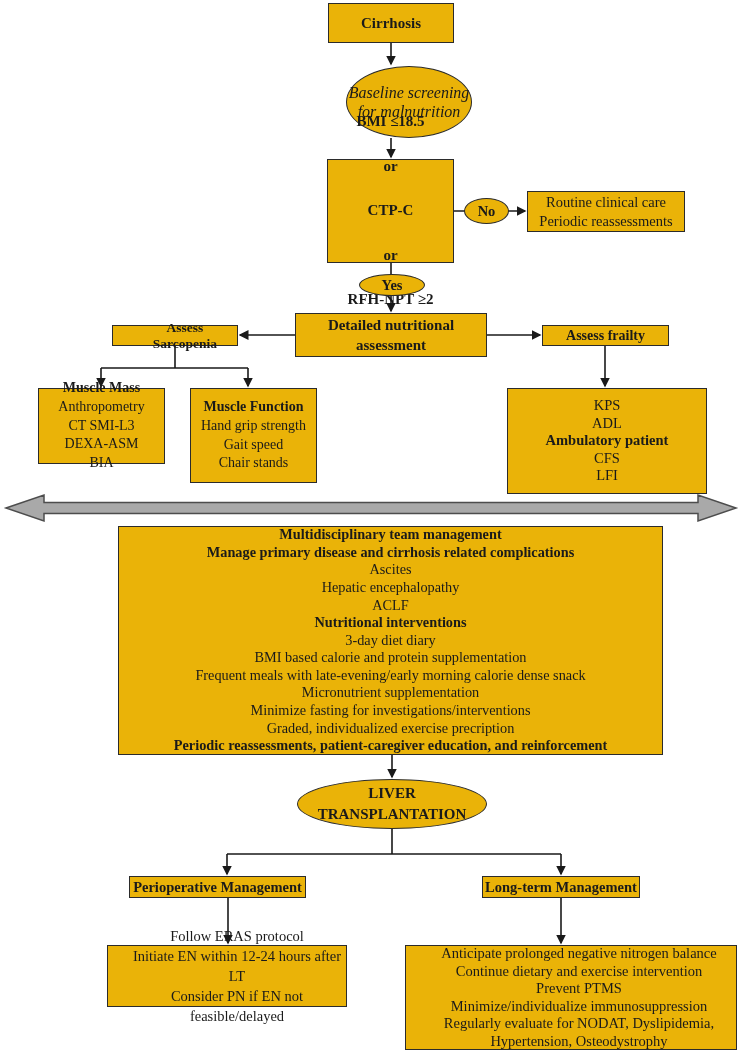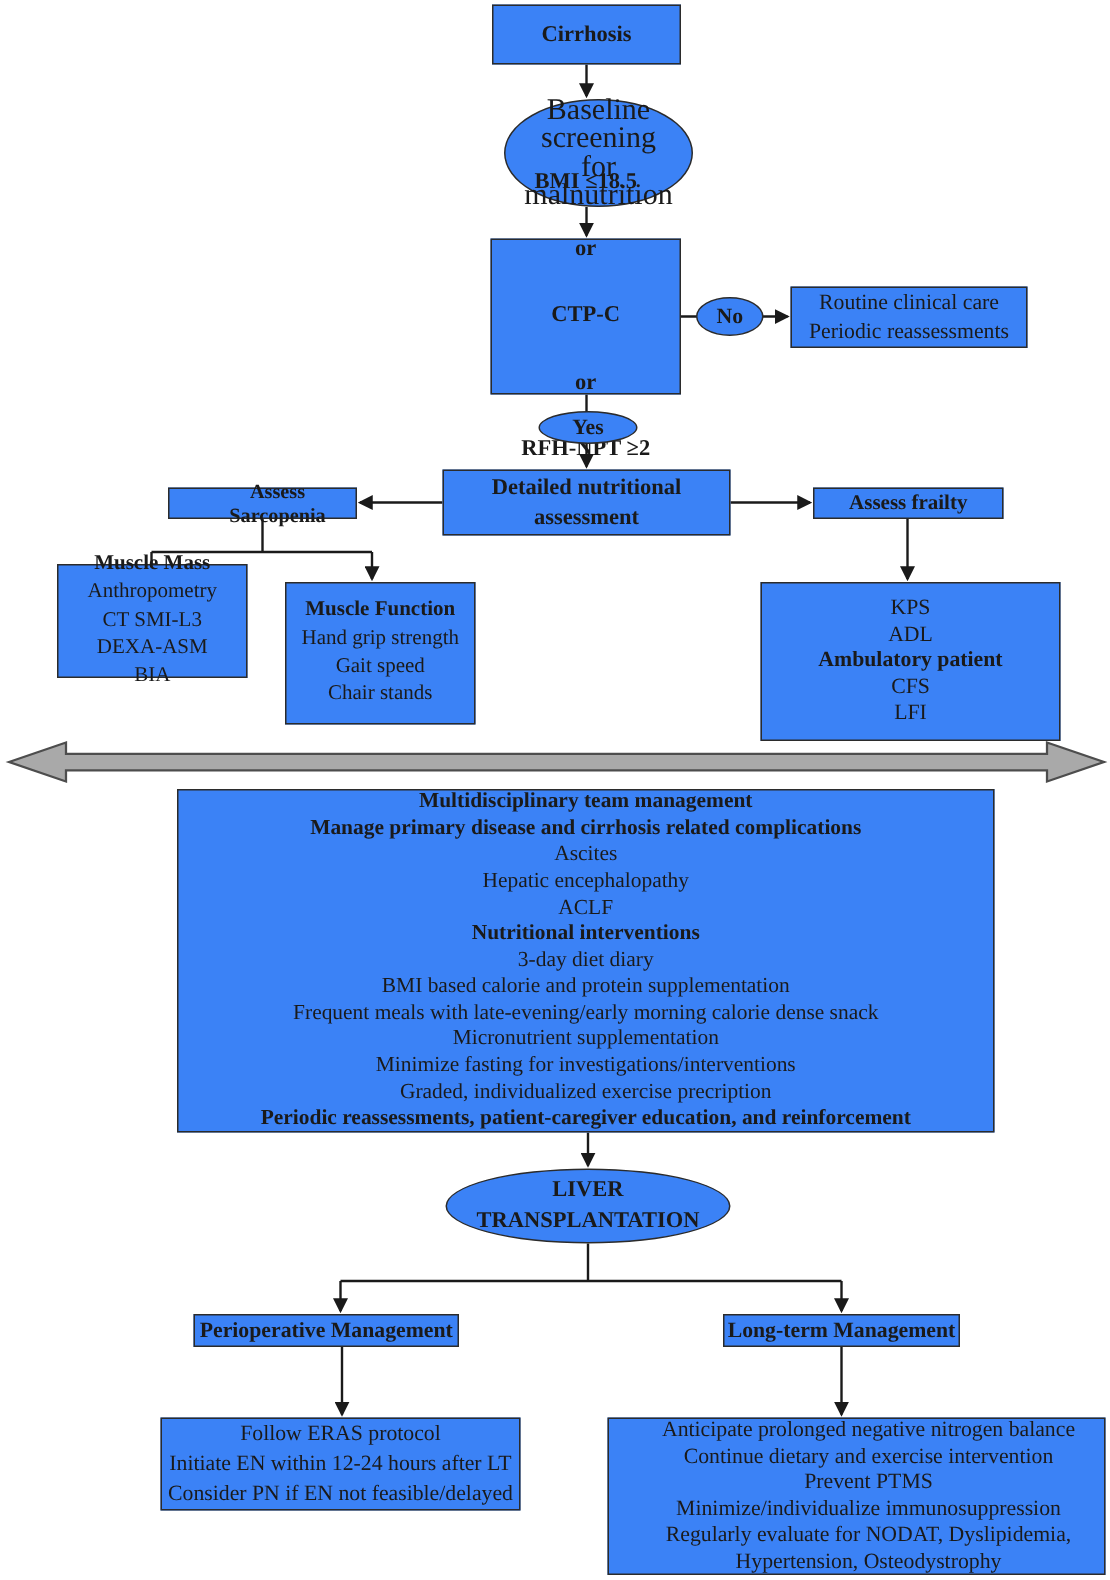--- a/index.html
+++ b/index.html
@@ -3,45 +3,45 @@
 <meta charset="utf-8">
 <style>
   html,body{margin:0;padding:0;background:#ffffff;}
   #stage{
     position:relative;width:740px;height:1053px;background:#ffffff;
     font-family:"Liberation Serif","DejaVu Serif",serif;color:#1a1a1a;
     overflow:hidden;
   }
   #connectors{position:absolute;left:0;top:0;width:740px;height:1053px;}
   .node{
-    position:absolute;box-sizing:border-box;background:#3b82f6;
+    position:absolute;box-sizing:border-box;background:#eab308;
     border:1.6px solid #2b2b2b;text-align:center;
     display:flex;flex-direction:column;justify-content:center;align-items:flex-start;
   }
   .ellipse{border-radius:50%;}
   .ln{width:100%;}
   .b{font-weight:bold;}
   
   #cirrhosis{left:328px;top:3px;width:126px;height:40px;font-size:15px;}
-  #screen-ellipse{left:336px;top:66px;width:126px;height:72px;font-size:20px;line-height:19px;}
+  #screen-ellipse{left:346px;top:66px;width:126px;height:72px;font-size:16px;line-height:19px;font-style:italic;}
   #criteria{left:327px;top:159px;width:127px;height:104px;font-size:15px;line-height:19.5px;gap:25px;}
   #no-ellipse{left:464px;top:198px;width:45px;height:26px;font-size:14.5px;}
   #routine{left:527px;top:191px;width:158px;height:41px;font-size:14.5px;line-height:19px;}
   #yes-ellipse{left:359px;top:274px;width:66px;height:22px;font-size:14.5px;}
   #detailed{left:295px;top:313px;width:192px;height:44px;font-size:15px;line-height:20px;}
   #sarcopenia{left:112px;top:325px;width:126px;height:21px;font-size:13.5px;padding-left:20px;}
   #frailty{left:542px;top:325px;width:127px;height:21px;font-size:14px;}
-  #muscle-mass{left:38px;top:376px;width:127px;height:76px;font-size:14px;line-height:18.8px;}
+  #muscle-mass{left:38px;top:388px;width:127px;height:76px;font-size:14px;line-height:18.8px;}
   #muscle-function{left:190px;top:388px;width:127px;height:95px;font-size:14px;line-height:18.8px;}
   #frailty-tools{left:507px;top:388px;width:200px;height:106px;font-size:14.5px;line-height:17.6px;}
   #management{left:118px;top:526px;width:545px;height:229px;font-size:14.3px;line-height:17.6px;}
   #lt-ellipse{left:297px;top:779px;width:190px;height:50px;font-size:15px;line-height:21px;}
   #periop{left:129px;top:876px;width:177px;height:22px;font-size:14.5px;}
   #longterm{left:482px;top:876px;width:158px;height:22px;font-size:14.5px;}
-  #periop-details{left:107px;top:945px;width:240px;height:62px;font-size:14.5px;line-height:20px;}
+  #periop-details{left:107px;top:945px;width:240px;height:62px;font-size:14.5px;line-height:20px;padding-left:20px;}
   #longterm-details{left:405px;top:945px;width:332px;height:105px;font-size:14.5px;line-height:17.5px;padding-left:16px;}
 </style>
 </head>
 <body>
 
 <div id="stage">
 
   <svg id="connectors" viewBox="0 0 740 1053" xmlns="http://www.w3.org/2000/svg">
     <defs>
       <marker id="arrow" viewBox="0 0 10 10" refX="8.5" refY="5" markerWidth="10" markerHeight="10" markerUnits="userSpaceOnUse" orient="auto-start-reverse">

